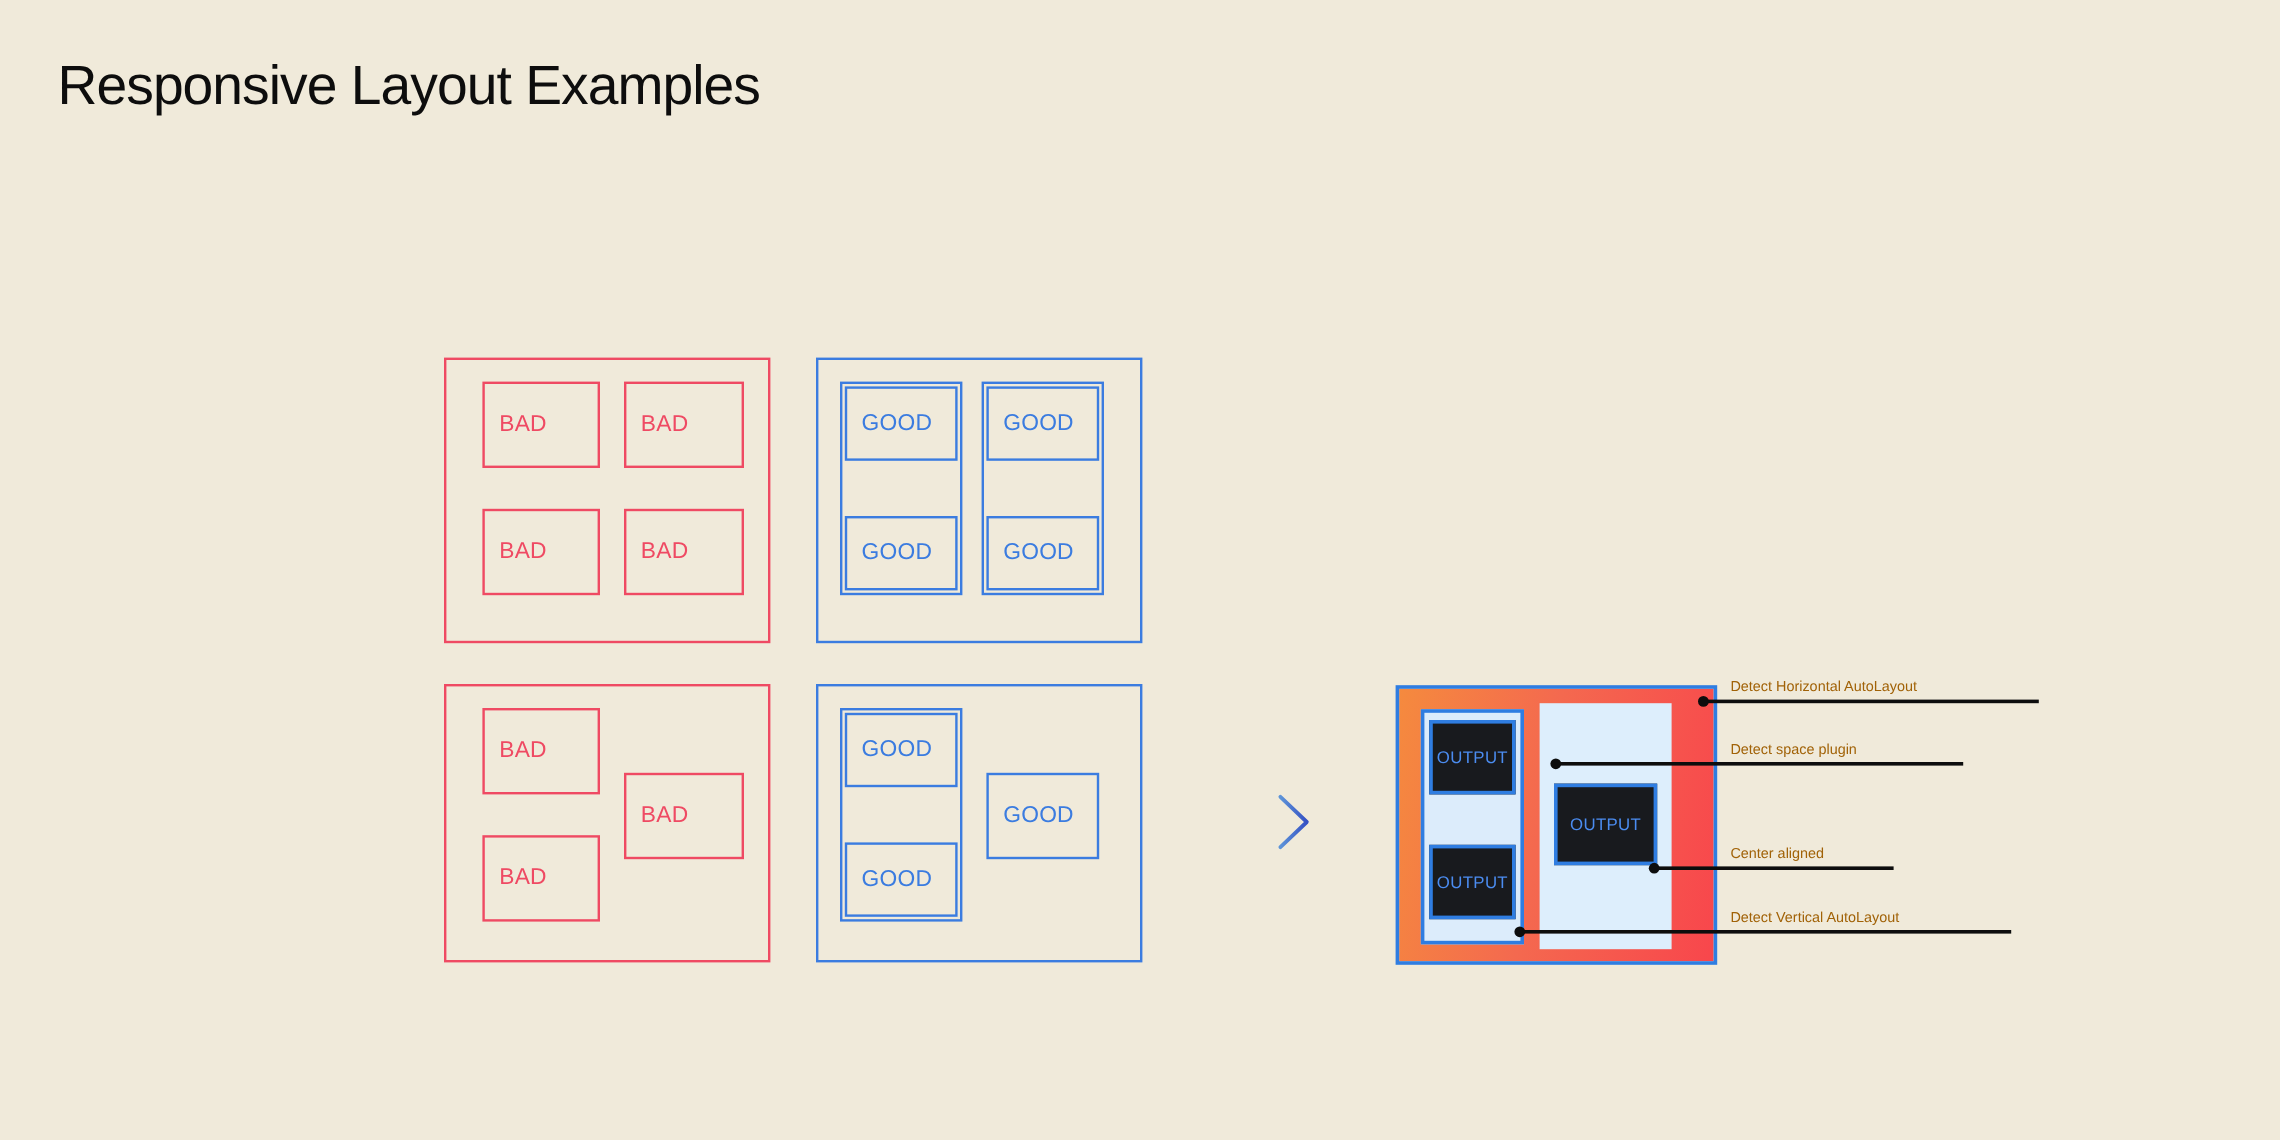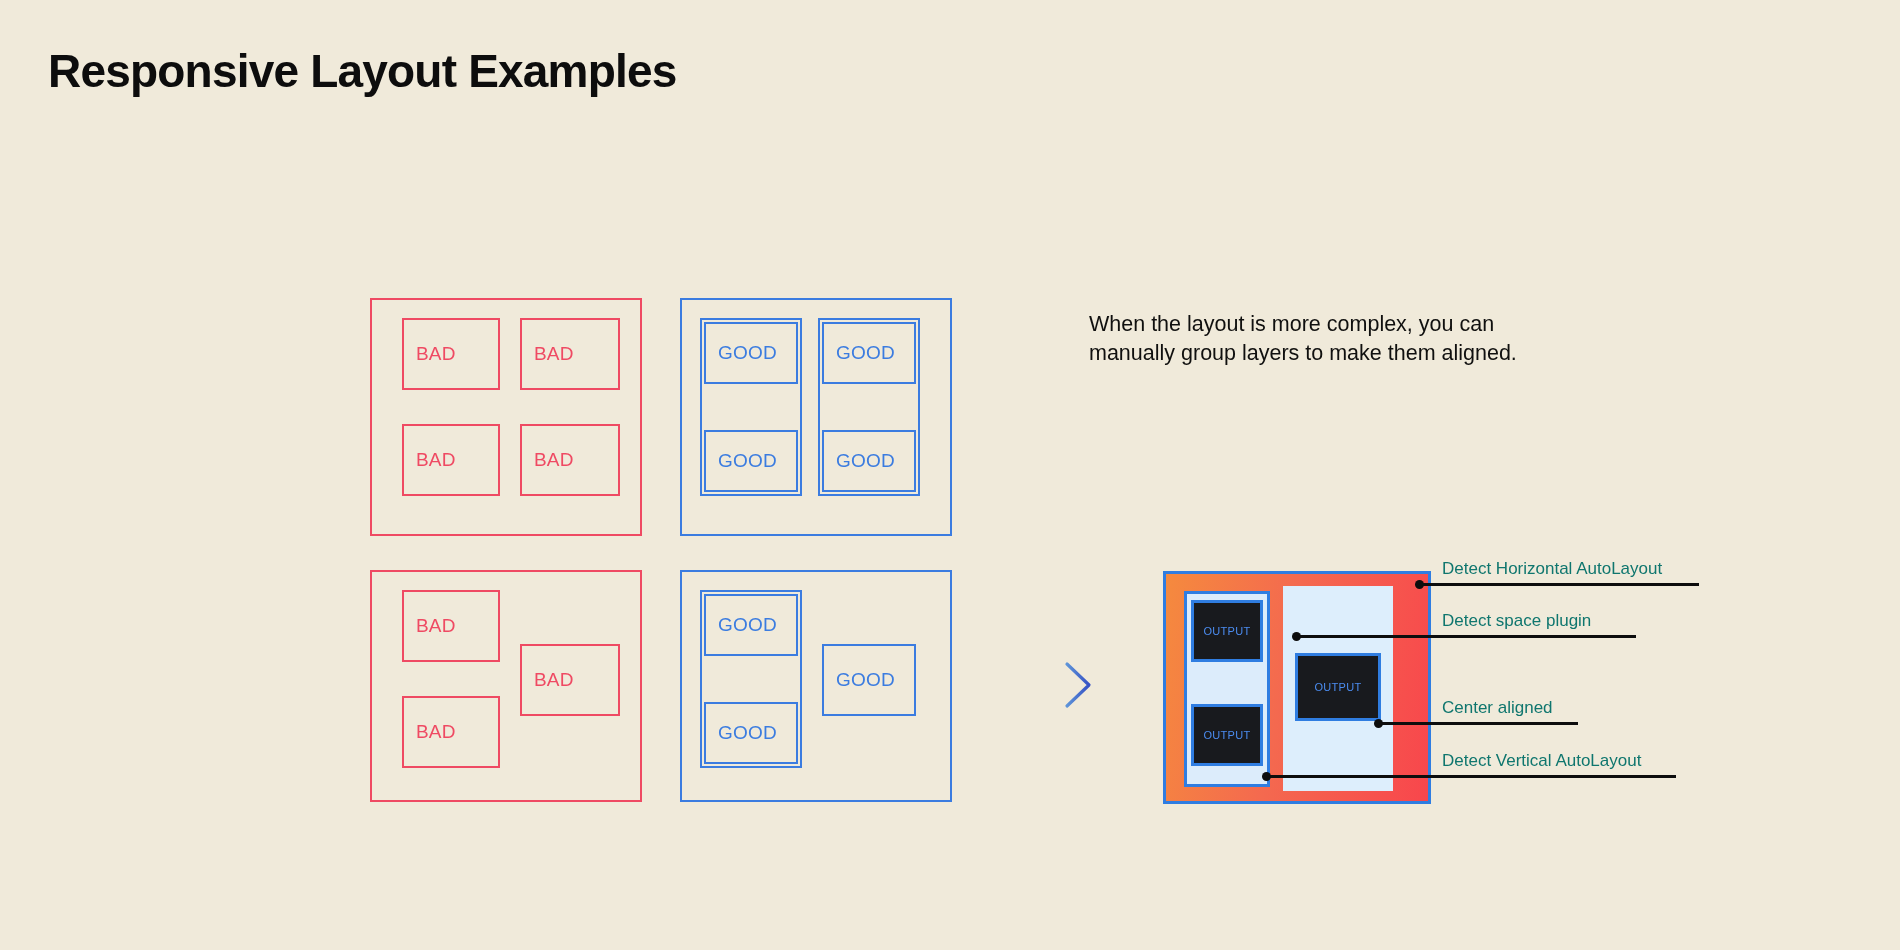--- a/index.html
+++ b/index.html
@@ -14,21 +14,21 @@
     overflow: hidden;
     position: relative;
   }
 
   
   #page-title {
     position: absolute;
     left: 48px;
     top: 44px;
     font-size: 46px;
-    font-weight: bold;
+    font-weight: normal;
     letter-spacing: -0.8px;
     color: #0d0d0d;
     white-space: nowrap;
   }
 
   
   .panel {
     position: absolute;
     box-sizing: border-box;
     border-width: 2px;
@@ -117,42 +117,42 @@
     width: 110px;
     height: 205px;
     background: #ddeefc;
   }
   .output-box {
     position: absolute;
     box-sizing: border-box;
     border: 3px solid #2f7de1;
     background: #181a1e;
     color: #4b8cf0;
-    font-size: 11px;
+    font-size: 14px;
     letter-spacing: 0.3px;
     display: flex;
     align-items: center;
     justify-content: center;
   }
   #output-top-left    { left: 25px; top: 26px;  width: 72px; height: 62px; }
   #output-bottom-left { left: 25px; top: 130px; width: 72px; height: 62px; }
   #output-center      { left: 129px; top: 79px; width: 86px; height: 68px; }
 
   
   .callout {
     position: absolute;
     height: 0;
   }
   .callout .c-label {
     position: absolute;
     left: 0;
     bottom: 4px;
     white-space: nowrap;
-    font-size: 17px;
-    color: #0f766e;
+    font-size: 12px;
+    color: #a16207;
   }
   .callout .c-line {
     position: absolute;
     left: 0;
     top: 0;
     height: 2.5px;
     background: #0d0d0d;
   }
   .callout .c-dot {
     position: absolute;
@@ -193,21 +193,20 @@
 
 <div class="panel good" id="panel-good-mixed">
   <div class="ex-group" style="left:18px; top:18px; width:102px; height:178px;"></div>
 
   <div class="ex-box good" style="left:22px;  top:22px;  width:94px; height:62px;">GOOD</div>
   <div class="ex-box good" style="left:22px;  top:130px; width:94px; height:62px;">GOOD</div>
   <div class="ex-box good" style="left:140px; top:72px;  width:94px; height:72px;">GOOD</div>
 </div>
 
 <div id="description">
-  <p>When the layout is more complex, you can manually group layers to make them aligned.</p>
 </div>
 
 <svg id="flow-arrow" viewBox="0 0 90 50">
   <defs>
     <linearGradient id="arrowGrad" x1="0" y1="0" x2="1" y2="0">
       <stop offset="0%" stop-color="#5e94d8"></stop>
       <stop offset="100%" stop-color="#3551c4"></stop>
     </linearGradient>
   </defs>
   <line x1="2" y1="25" x2="62" y2="25" stroke="url(#arrowGrad)" stroke-width="2.6" stroke-dasharray="9 7"></line>

